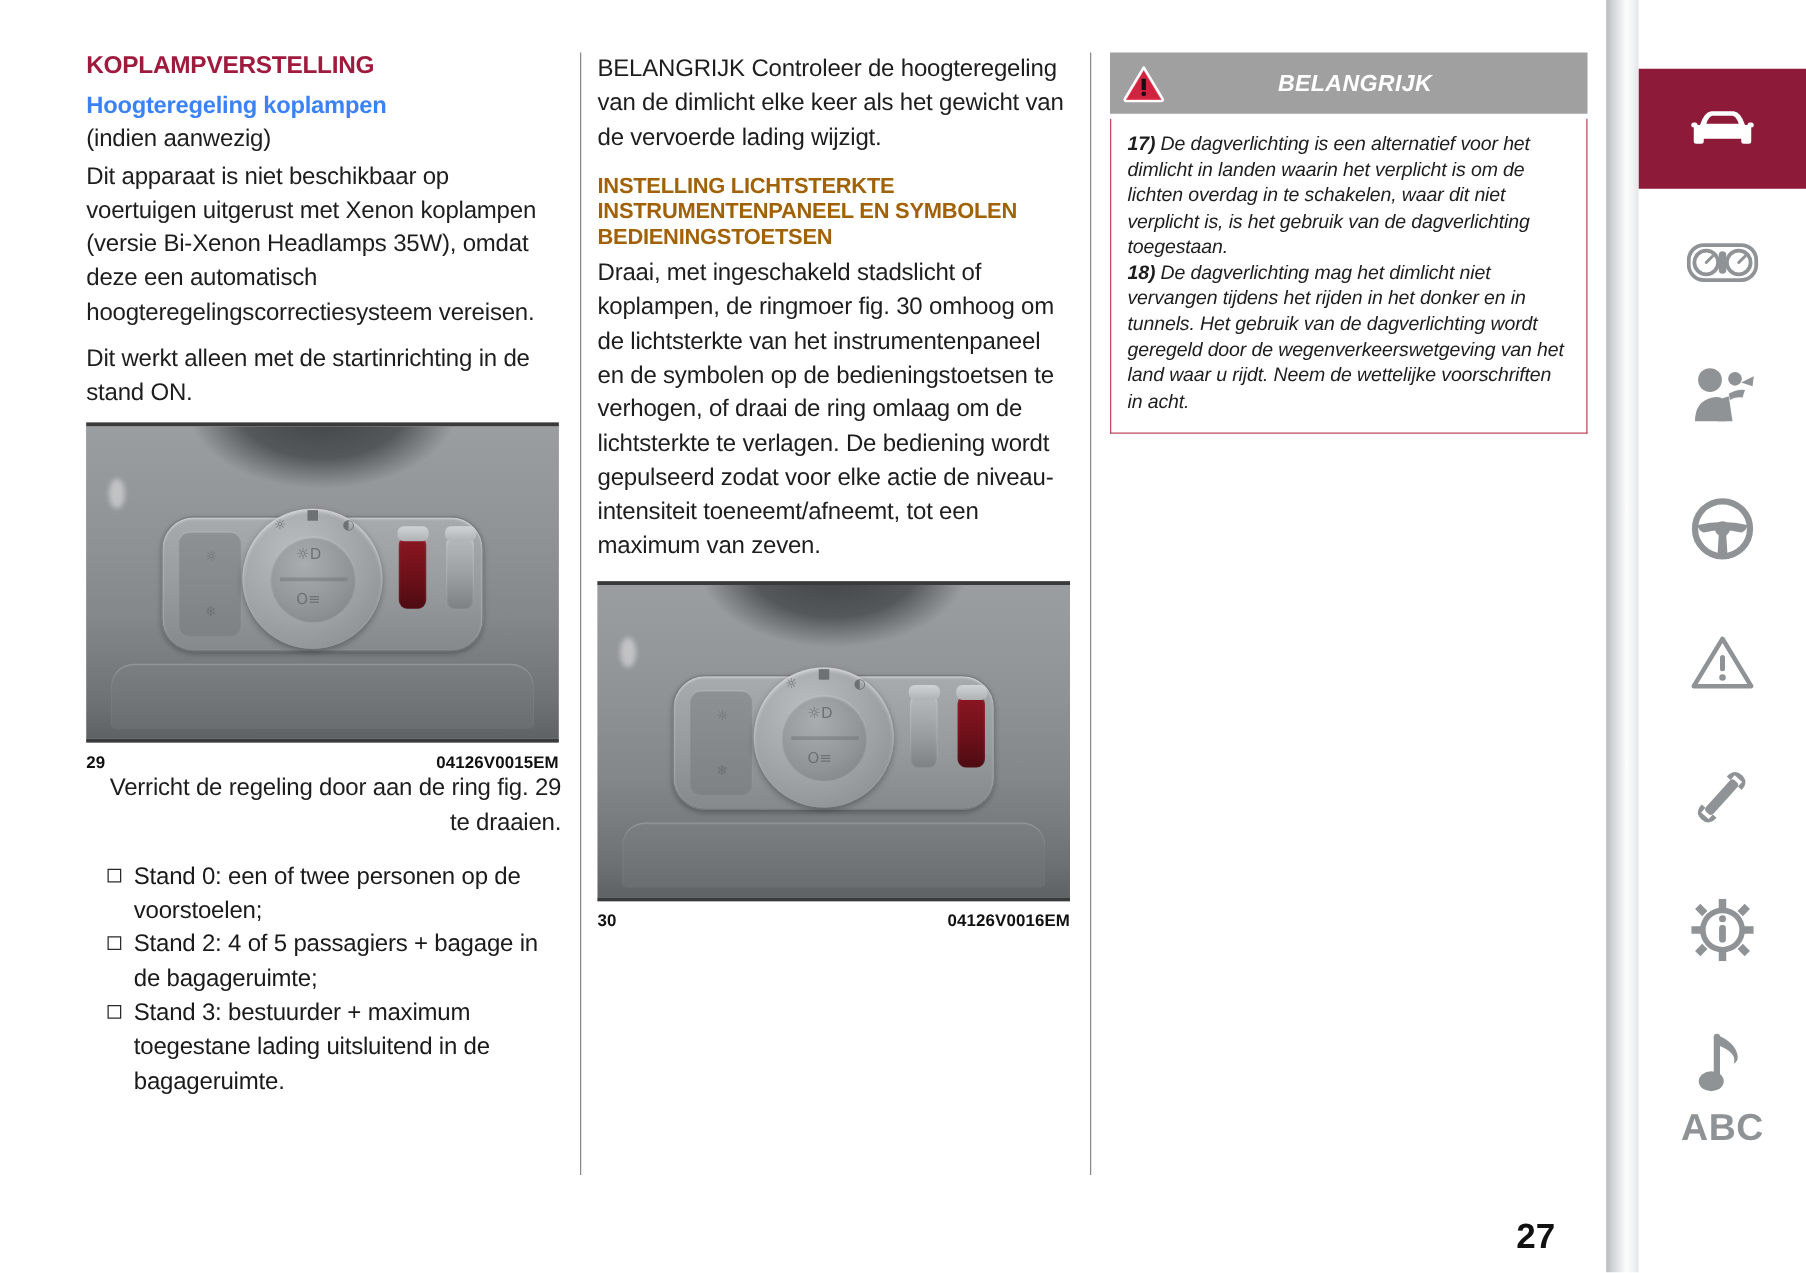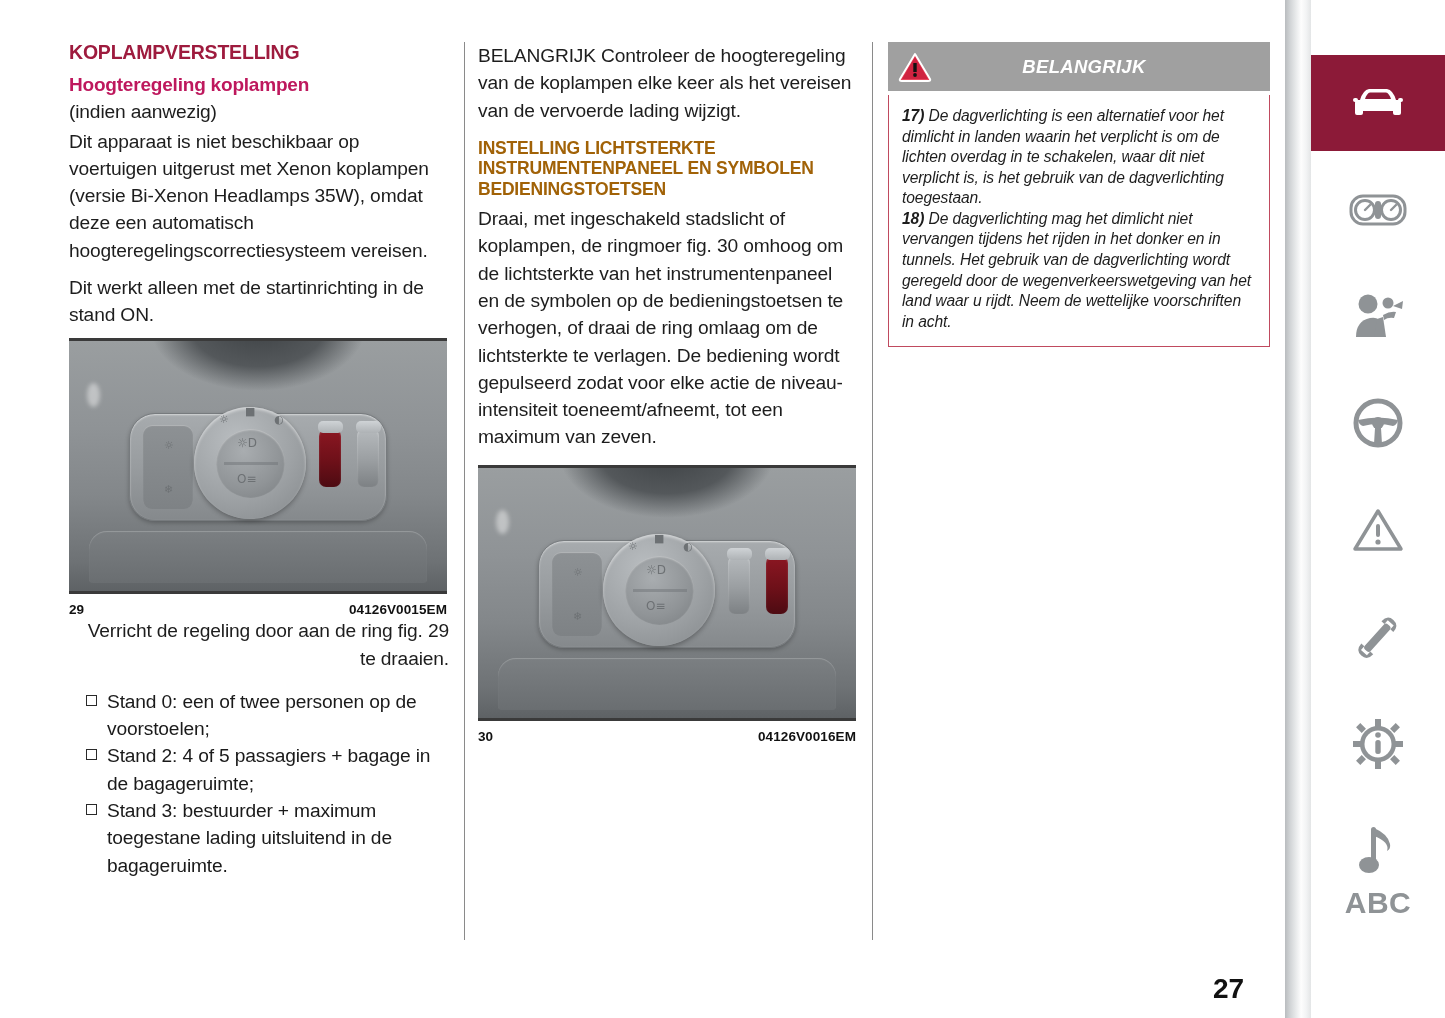--- a/index.html
+++ b/index.html
@@ -48,21 +48,21 @@
     font-size: 19.5px;
     font-weight: bold;
     color: #9e1b3e;
     letter-spacing: -0.2px;
     margin: 0 0 11px 0;
     line-height: 1.1;
   }
   h2.sub-title {
     font-size: 19px;
     font-weight: bold;
-    color: #be185d;
+    color: #3b82f6;
     letter-spacing: -0.2px;
     margin: 0 0 2px 0;
     line-height: 1.15;
   }
   h2.block-title {
     font-size: 17.5px;
     font-weight: bold;
     color: #a16207;
     letter-spacing: -0.2px;
     margin: 14px 0 6px 0;
@@ -366,21 +366,21 @@
       <li>
         <span class="sq"></span>
         <span>Stand 3: bestuurder + maximum toegestane lading uitsluitend in de bagageruimte.</span>
       </li>
     </ul>
 
   </div>
 
   <div class="column" id="col-2">
 
-    <p class="body">BELANGRIJK Controleer de hoogteregeling van de koplampen elke keer als het vereisen van de vervoerde lading wijzigt.</p>
+    <p class="body">BELANGRIJK Controleer de hoogteregeling van de dimlicht elke keer als het gewicht van de vervoerde lading wijzigt.</p>
 
     <h2 class="block-title">INSTELLING LICHTSTERKTE INSTRUMENTENPANEEL EN SYMBOLEN BEDIENINGSTOETSEN</h2>
 
     <p class="body">Draai, met ingeschakeld stadslicht of koplampen, de ringmoer fig. 30 omhoog om de lichtsterkte van het instrumentenpaneel en de symbolen op de bedieningstoetsen te verhogen, of draai de ring omlaag om de lichtsterkte te verlagen. De bediening wordt gepulseerd zodat voor elke actie de niveau-intensiteit toeneemt/afneemt, tot een maximum van zeven.</p>
 
     <div class="figure" style="margin-top:14px;">
       <div class="photo">
         <div class="bg"></div>
         <div class="highlight"></div>
         <div class="bezel"></div>

